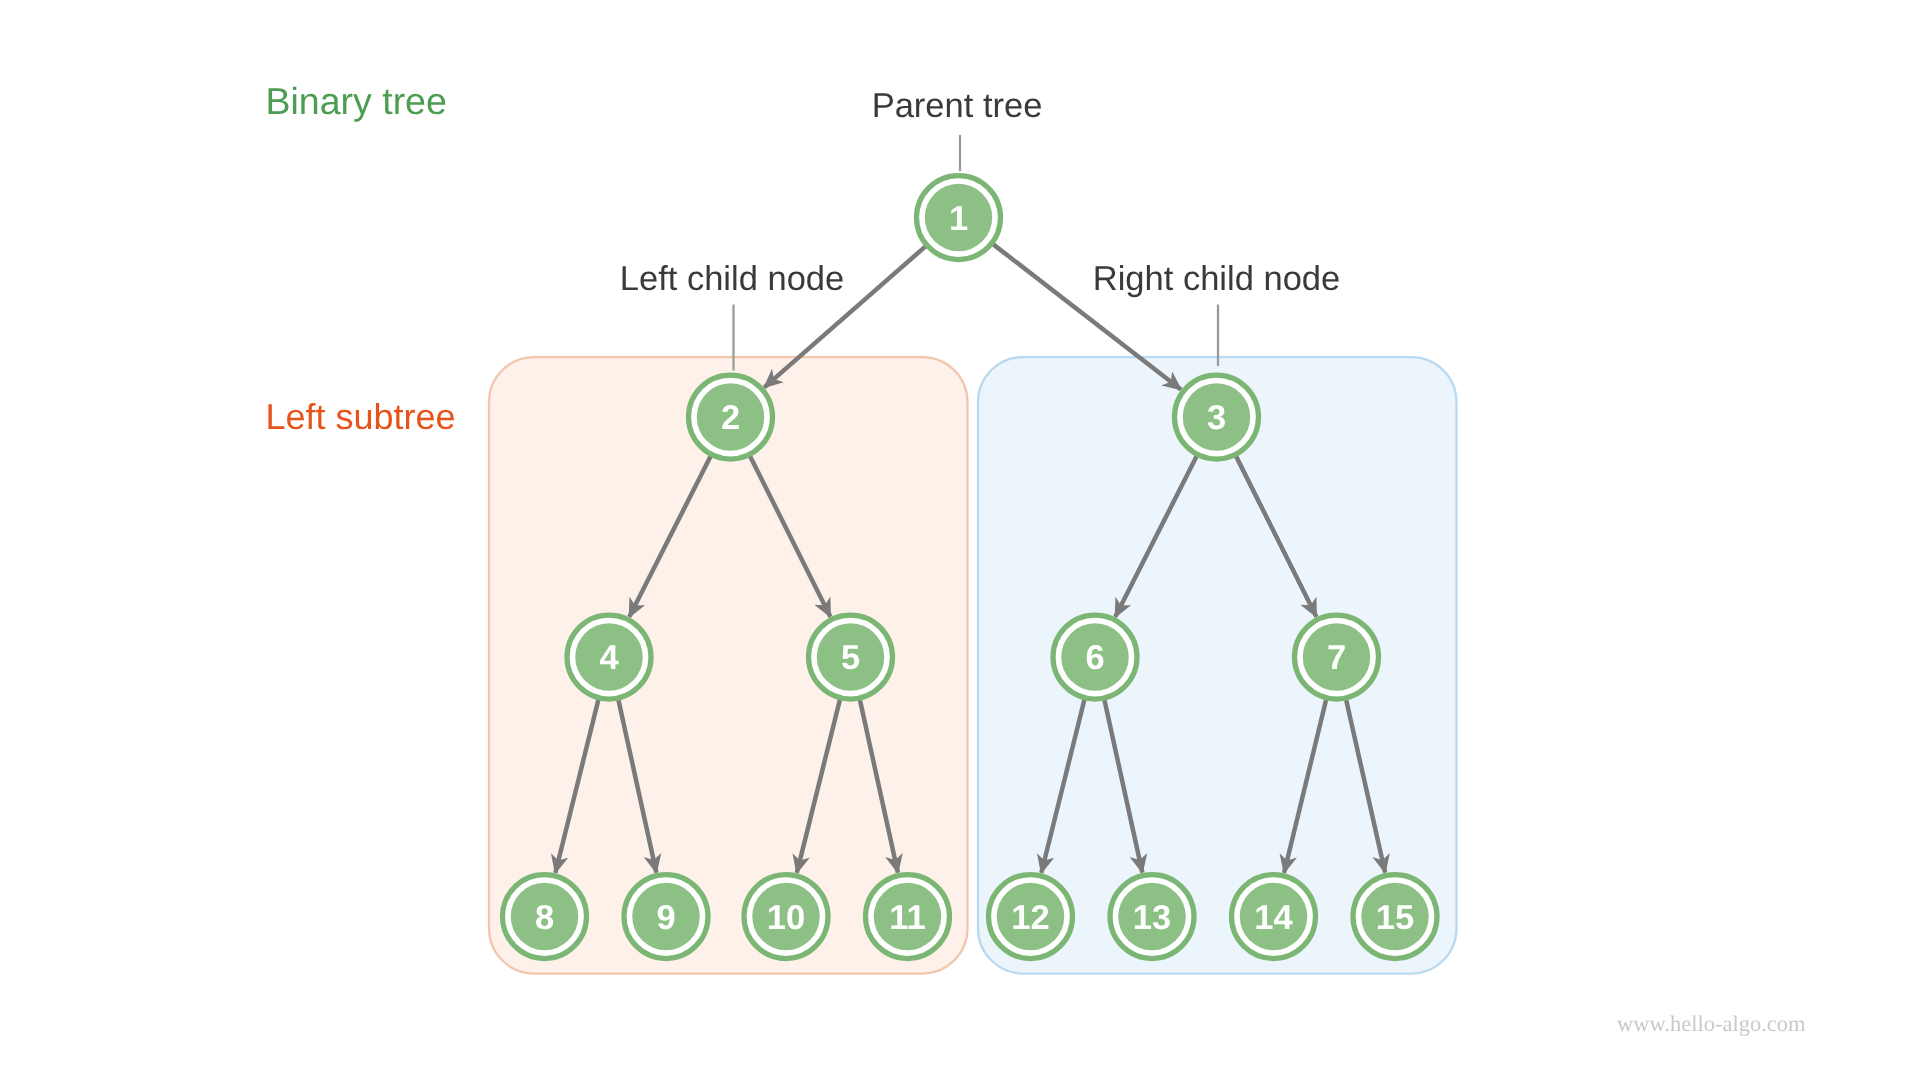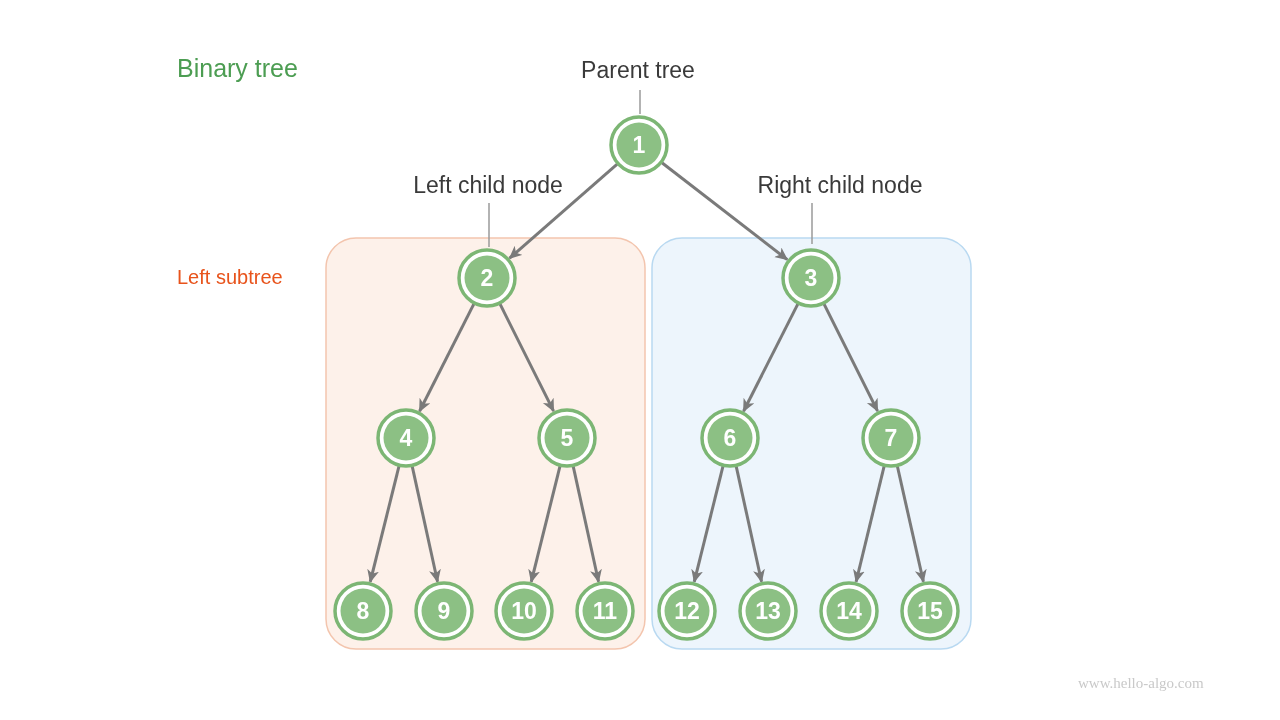--- a/index.html
+++ b/index.html
@@ -36,22 +36,22 @@
   
   .lbl {
     position: absolute;
     font-weight: normal;
     white-space: nowrap;
     line-height: 1;
   }
   .lbl-title        { left: 177px; top: 56px;  font-size: 25px; color: var(--title_green); }
   .lbl-parent       { left: 638px; top: 59px;  font-size: 23px; color: var(--label_dark); transform: translateX(-50%); }
   .lbl-left-child   { left: 488px; top: 174px; font-size: 23px; color: var(--label_dark); transform: translateX(-50%); }
-  .lbl-right-child  { left: 811px; top: 174px; font-size: 23px; color: var(--label_dark); transform: translateX(-50%); margin-left: 29px; }
-  .lbl-left-subtree { left: 177px; top: 267px; font-size: 20px; color: var(--subtree_left); }
+  .lbl-right-child  { left: 811px; top: 174px; font-size: 23px; color: var(--label_dark); transform: translateX(-50%); }
+  .lbl-left-subtree { left: 177px; top: 267px; font-size: 24px; color: var(--subtree_left); }
   .lbl-right-subtree{ left: 984px; top: 264px; font-size: 24px; color: var(--subtree_right); }
   .lbl-watermark    {
     left: 1078px; top: 676px;
     font-family: Liberation Serif, serif;
     font-weight: normal;
     font-size: 15px;
     color: var(--watermark_gray);
   }
 </style>
 </head>

